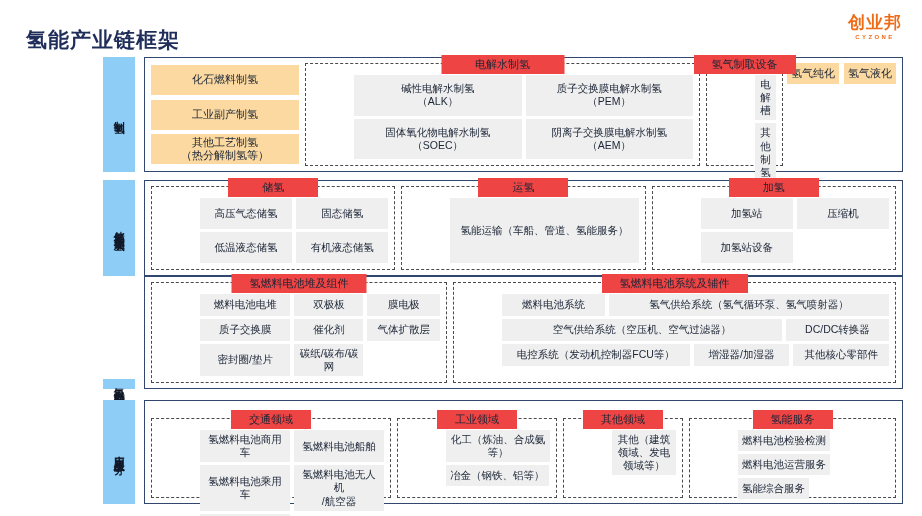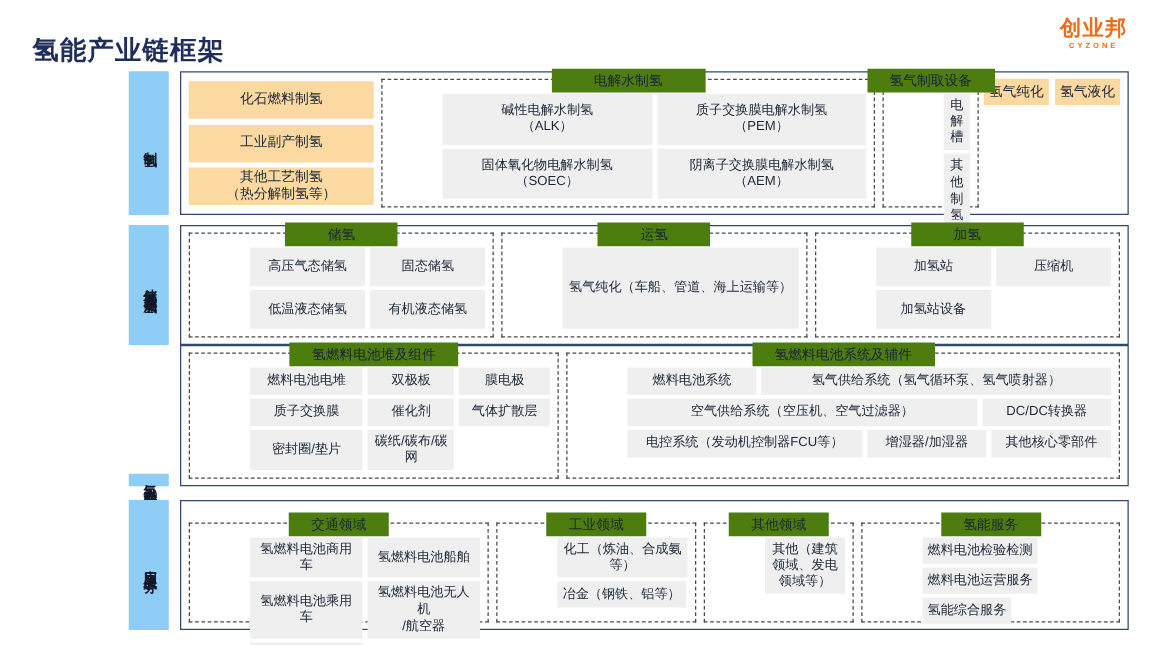--- a/index.html
+++ b/index.html
@@ -60,21 +60,21 @@
   
   .group{
     position:relative;
     border:1.4px dashed #4a4a4a;
     padding:11px 6px 6px 6px;
     box-sizing:border-box;
     display:flex;flex-direction:column;gap:3px;
   }
   .group-title{
     position:absolute;top:-9px;left:50%;transform:translateX(-50%);
-    background:#4d7c0f;
+    background:#ef4444;
     color:#1b2536;font-size:11px;
     padding:2px 18px;white-space:nowrap;
     z-index:3;
   }
   .group-title.wide{padding:2px 34px;}
 
   .cells{display:flex;gap:4px;padding-left:42px;}
   .cell{
     background:#efefef;color:#1b2536;
     font-size:10.5px;line-height:1.25;
@@ -197,21 +197,21 @@
         </div>
         <div class="cells">
           <div class="cell">低温液态储氢</div>
           <div class="cell">有机液态储氢</div>
         </div>
       </div>
 
       <div class="group" id="grp-transport">
         <div class="group-title wide">运氢</div>
         <div class="cells">
-          <div class="cell">氢气纯化（车船、管道、海上运输等）</div>
+          <div class="cell">氢能运输（车船、管道、氢能服务）</div>
         </div>
       </div>
 
       <div class="group" id="grp-refuel">
         <div class="group-title wide">加氢</div>
         <div class="cells">
           <div class="cell">加氢站</div>
           <div class="cell">压缩机</div>
         </div>
         <div class="cells">

